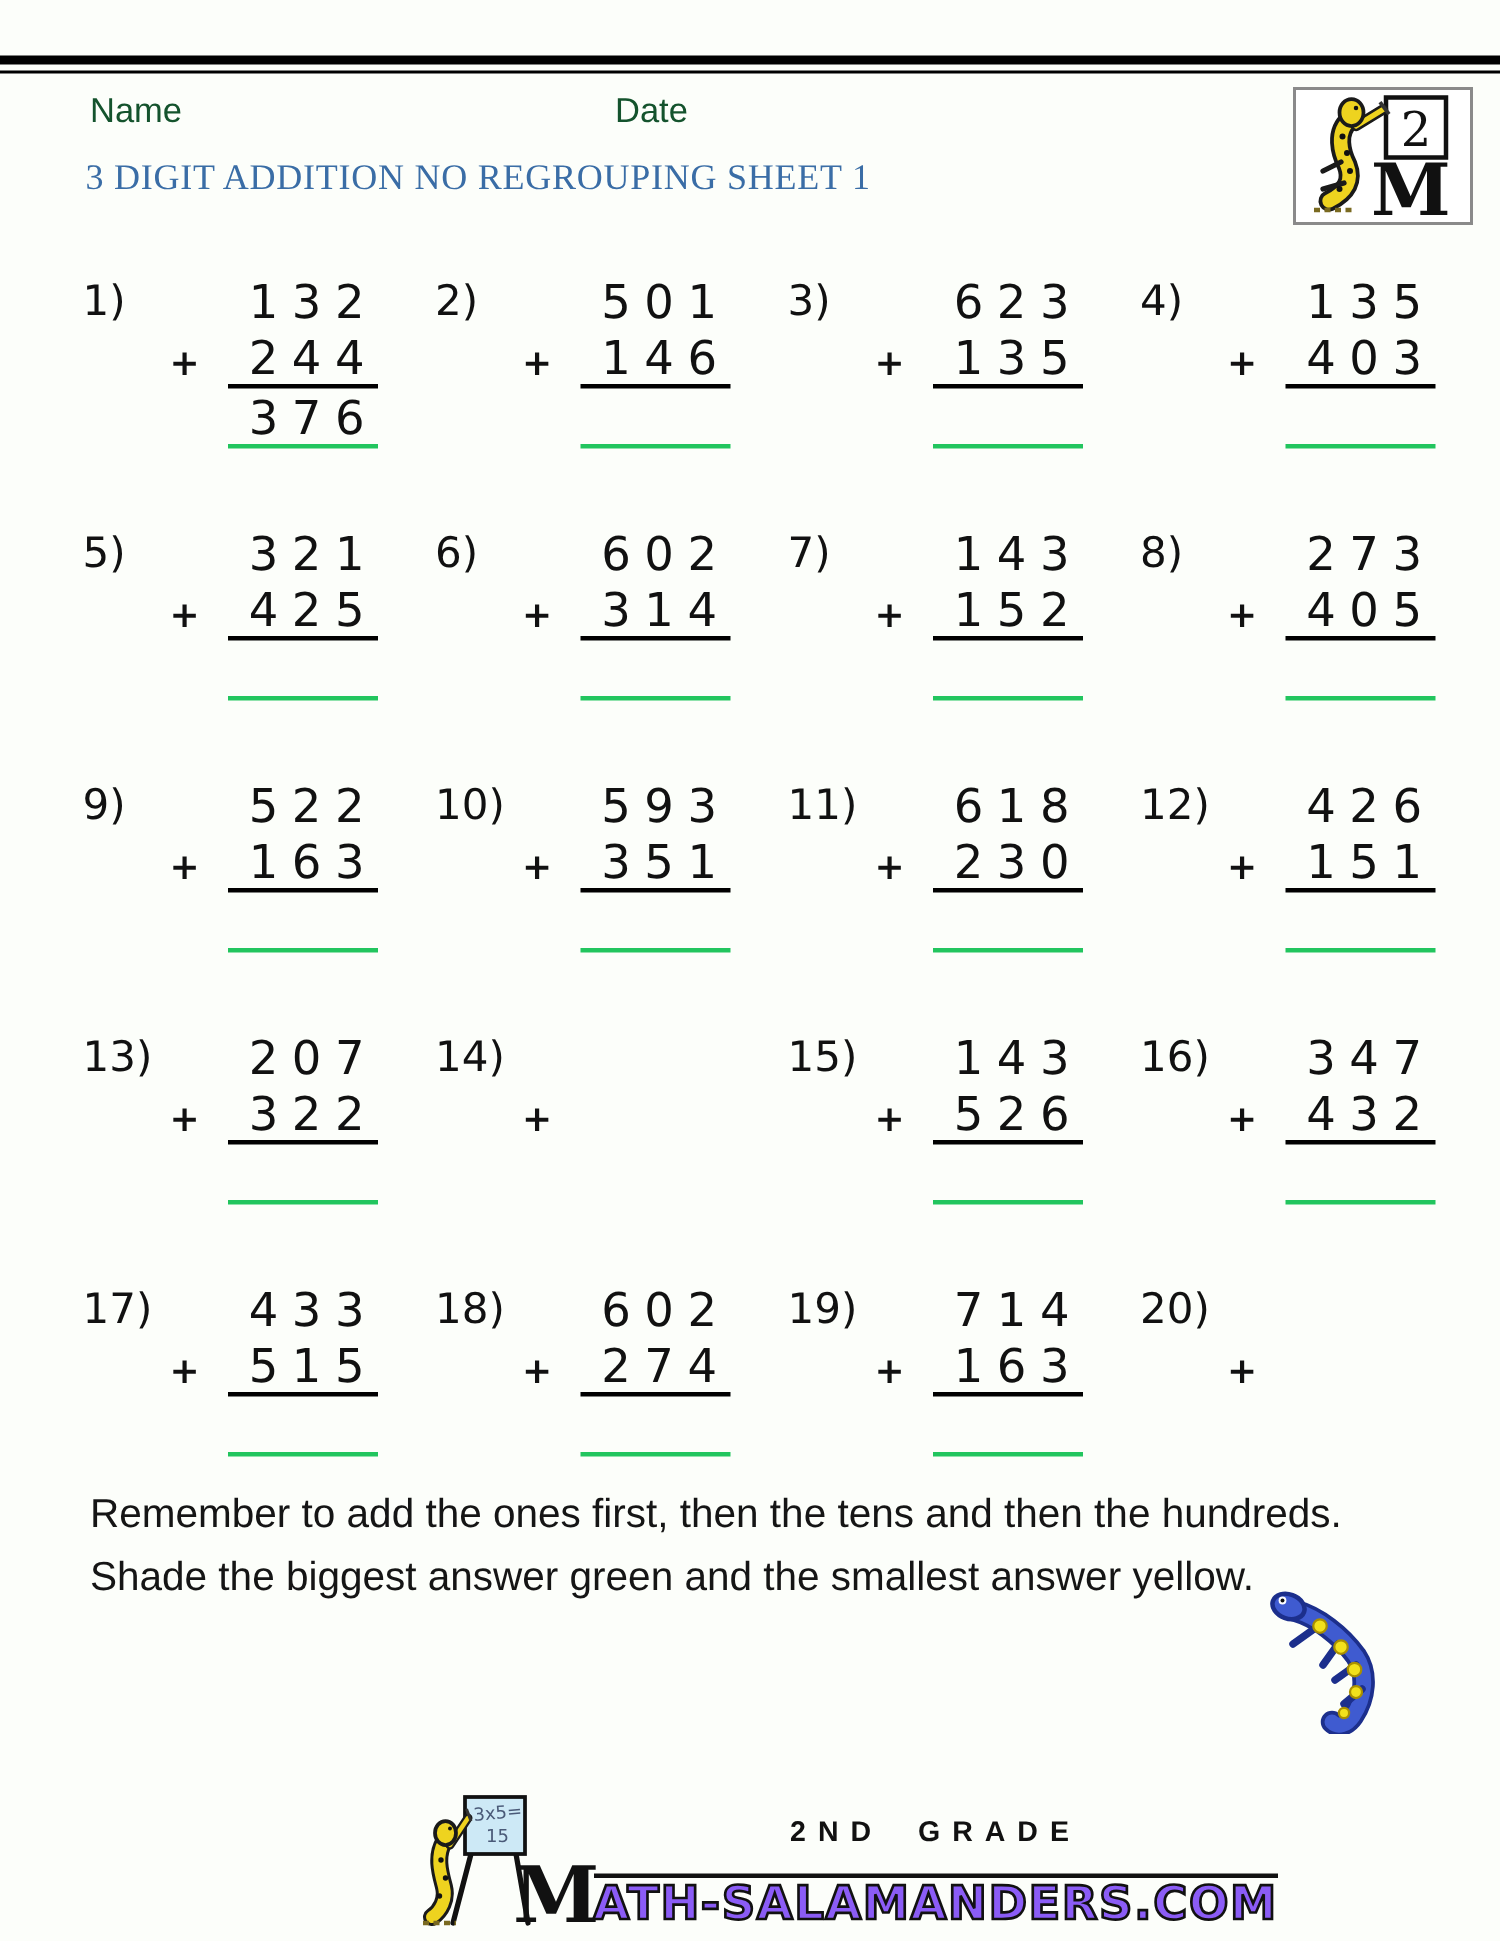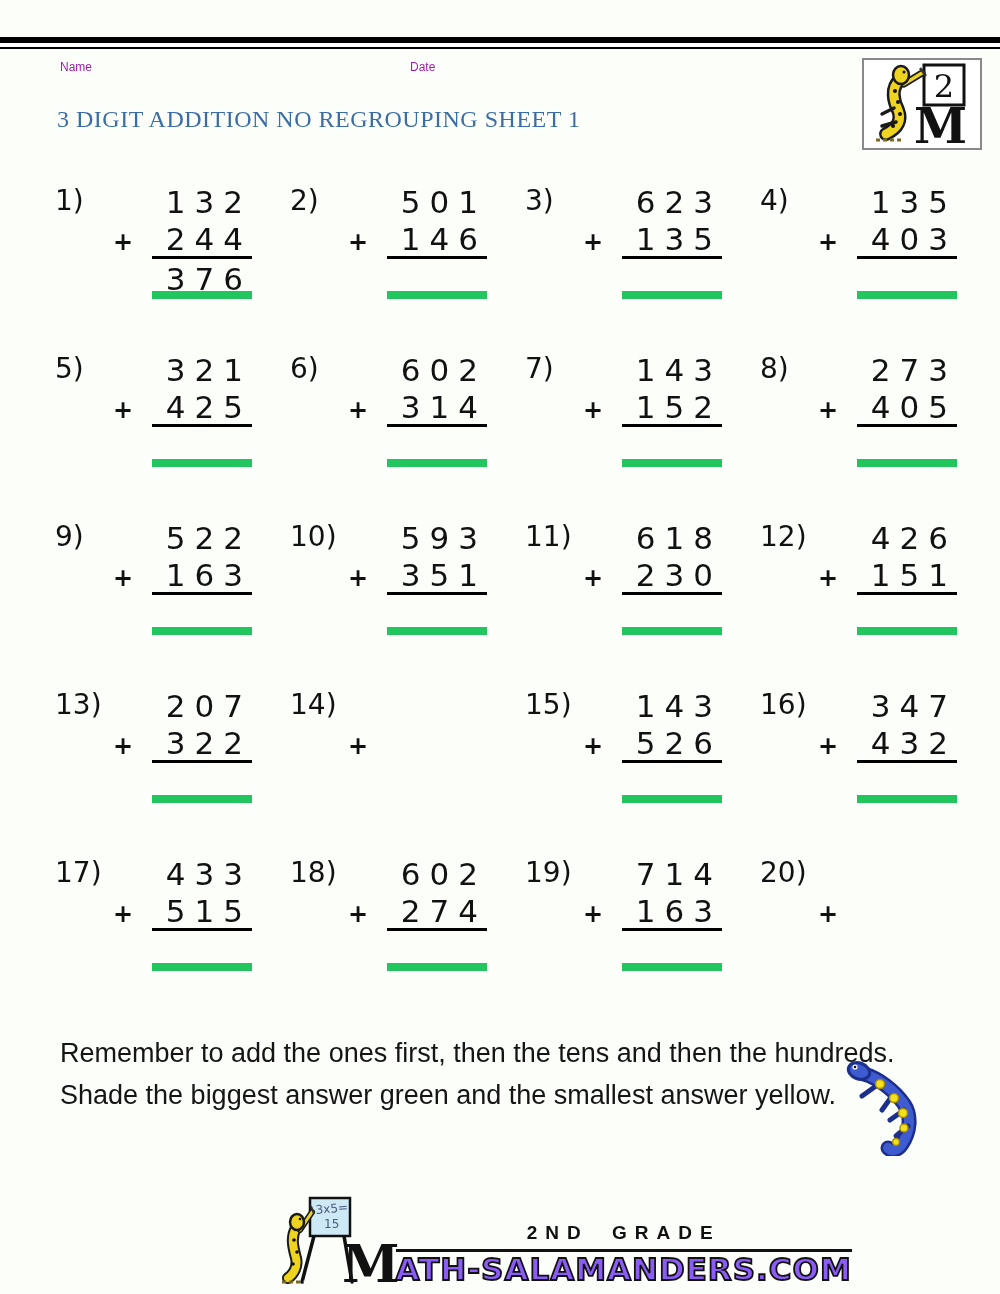--- a/index.html
+++ b/index.html
@@ -6,21 +6,21 @@
   html,body { background:#fff; }
   .page {
     position:relative; width:1000px; height:1294px;
     background:#fcfefa; overflow:hidden;
     font-family:"Liberation Sans", sans-serif; color:#111;
   }
   .top-rule {
     position:absolute; top:37px; left:0; width:1000px; height:12px;
     border-top:6px solid #000; border-bottom:2px solid #000;
   }
-  .hdr-label { position:absolute; top:60px; font-size:12px; color:#a21caf; }
+  .hdr-label { position:absolute; top:60px; font-size:23px; color:#14532d; }
   .name-label { left:60px; }
   .date-label { left:410px; }
   .logo-box {
     position:absolute; left:862px; top:58px; width:120px; height:92px;
     background:#fff; border:2px solid #8a8a8a;
   }
   .page-title {
     position:absolute; left:57px; top:106px;
     font-family:"Liberation Serif", serif; font-weight:normal;
     font-size:24px; letter-spacing:0.5px; color:#3a6da6; white-space:nowrap;
@@ -40,41 +40,41 @@
     position:absolute; left:58px; top:46px;
     font-family:"DejaVu Sans", sans-serif; font-size:24px; font-weight:bold;
   }
   .numcol { margin-left:97px; width:100px; }
   .digits {
     font-family:"DejaVu Sans", sans-serif; font-size:31px;
     letter-spacing:9px; text-align:right; white-space:nowrap;
   }
   .addend-top  { height:40px; line-height:40px; }
   .addend-bottom { height:37px; line-height:34px; border-bottom:3px solid #000; }
-  .answer { height:40px; line-height:40px; border-bottom:8px solid #22c55e; }
+  .answer { height:40px; line-height:40px; border-bottom:3px solid #22c55e; }
   
   .instructions {
-    position:absolute; left:60px; top:1032px; width:850px;
+    position:absolute; left:60px; top:988px; width:850px;
     font-size:27px; line-height:42px; color:#151515;
   }
   .blue-lizard { position:absolute; left:842px; top:1058px; }
   
   .brand {
     position:absolute; left:280px; top:1190px; height:96px;
     display:flex; align-items:flex-end;
   }
   .easel-svg { display:block; }
   .bigM {
     font-family:"DejaVu Serif", serif; font-weight:bold;
     font-size:52px; line-height:0.82; margin-left:-14px; letter-spacing:0;
   }
   .brand-col { display:flex; flex-direction:column; margin-left:-4px; }
   .grade {
     font-size:19px; font-weight:bold; letter-spacing:8px; word-spacing:10px;
-    text-align:center; padding-bottom:5px; border-bottom:3px solid #111;
+    text-align:center; padding-bottom:16px; border-bottom:3px solid #111;
     margin-bottom:1px; white-space:nowrap;
   }
   .brand-rest {
     font-family:"DejaVu Sans", sans-serif; font-weight:bold;
     font-size:31px; letter-spacing:1px; color:#8b5cf6;
     -webkit-text-stroke:1.8px #111; white-space:nowrap; line-height:1.05;
   }
 </style>
 </head>
 <body>

